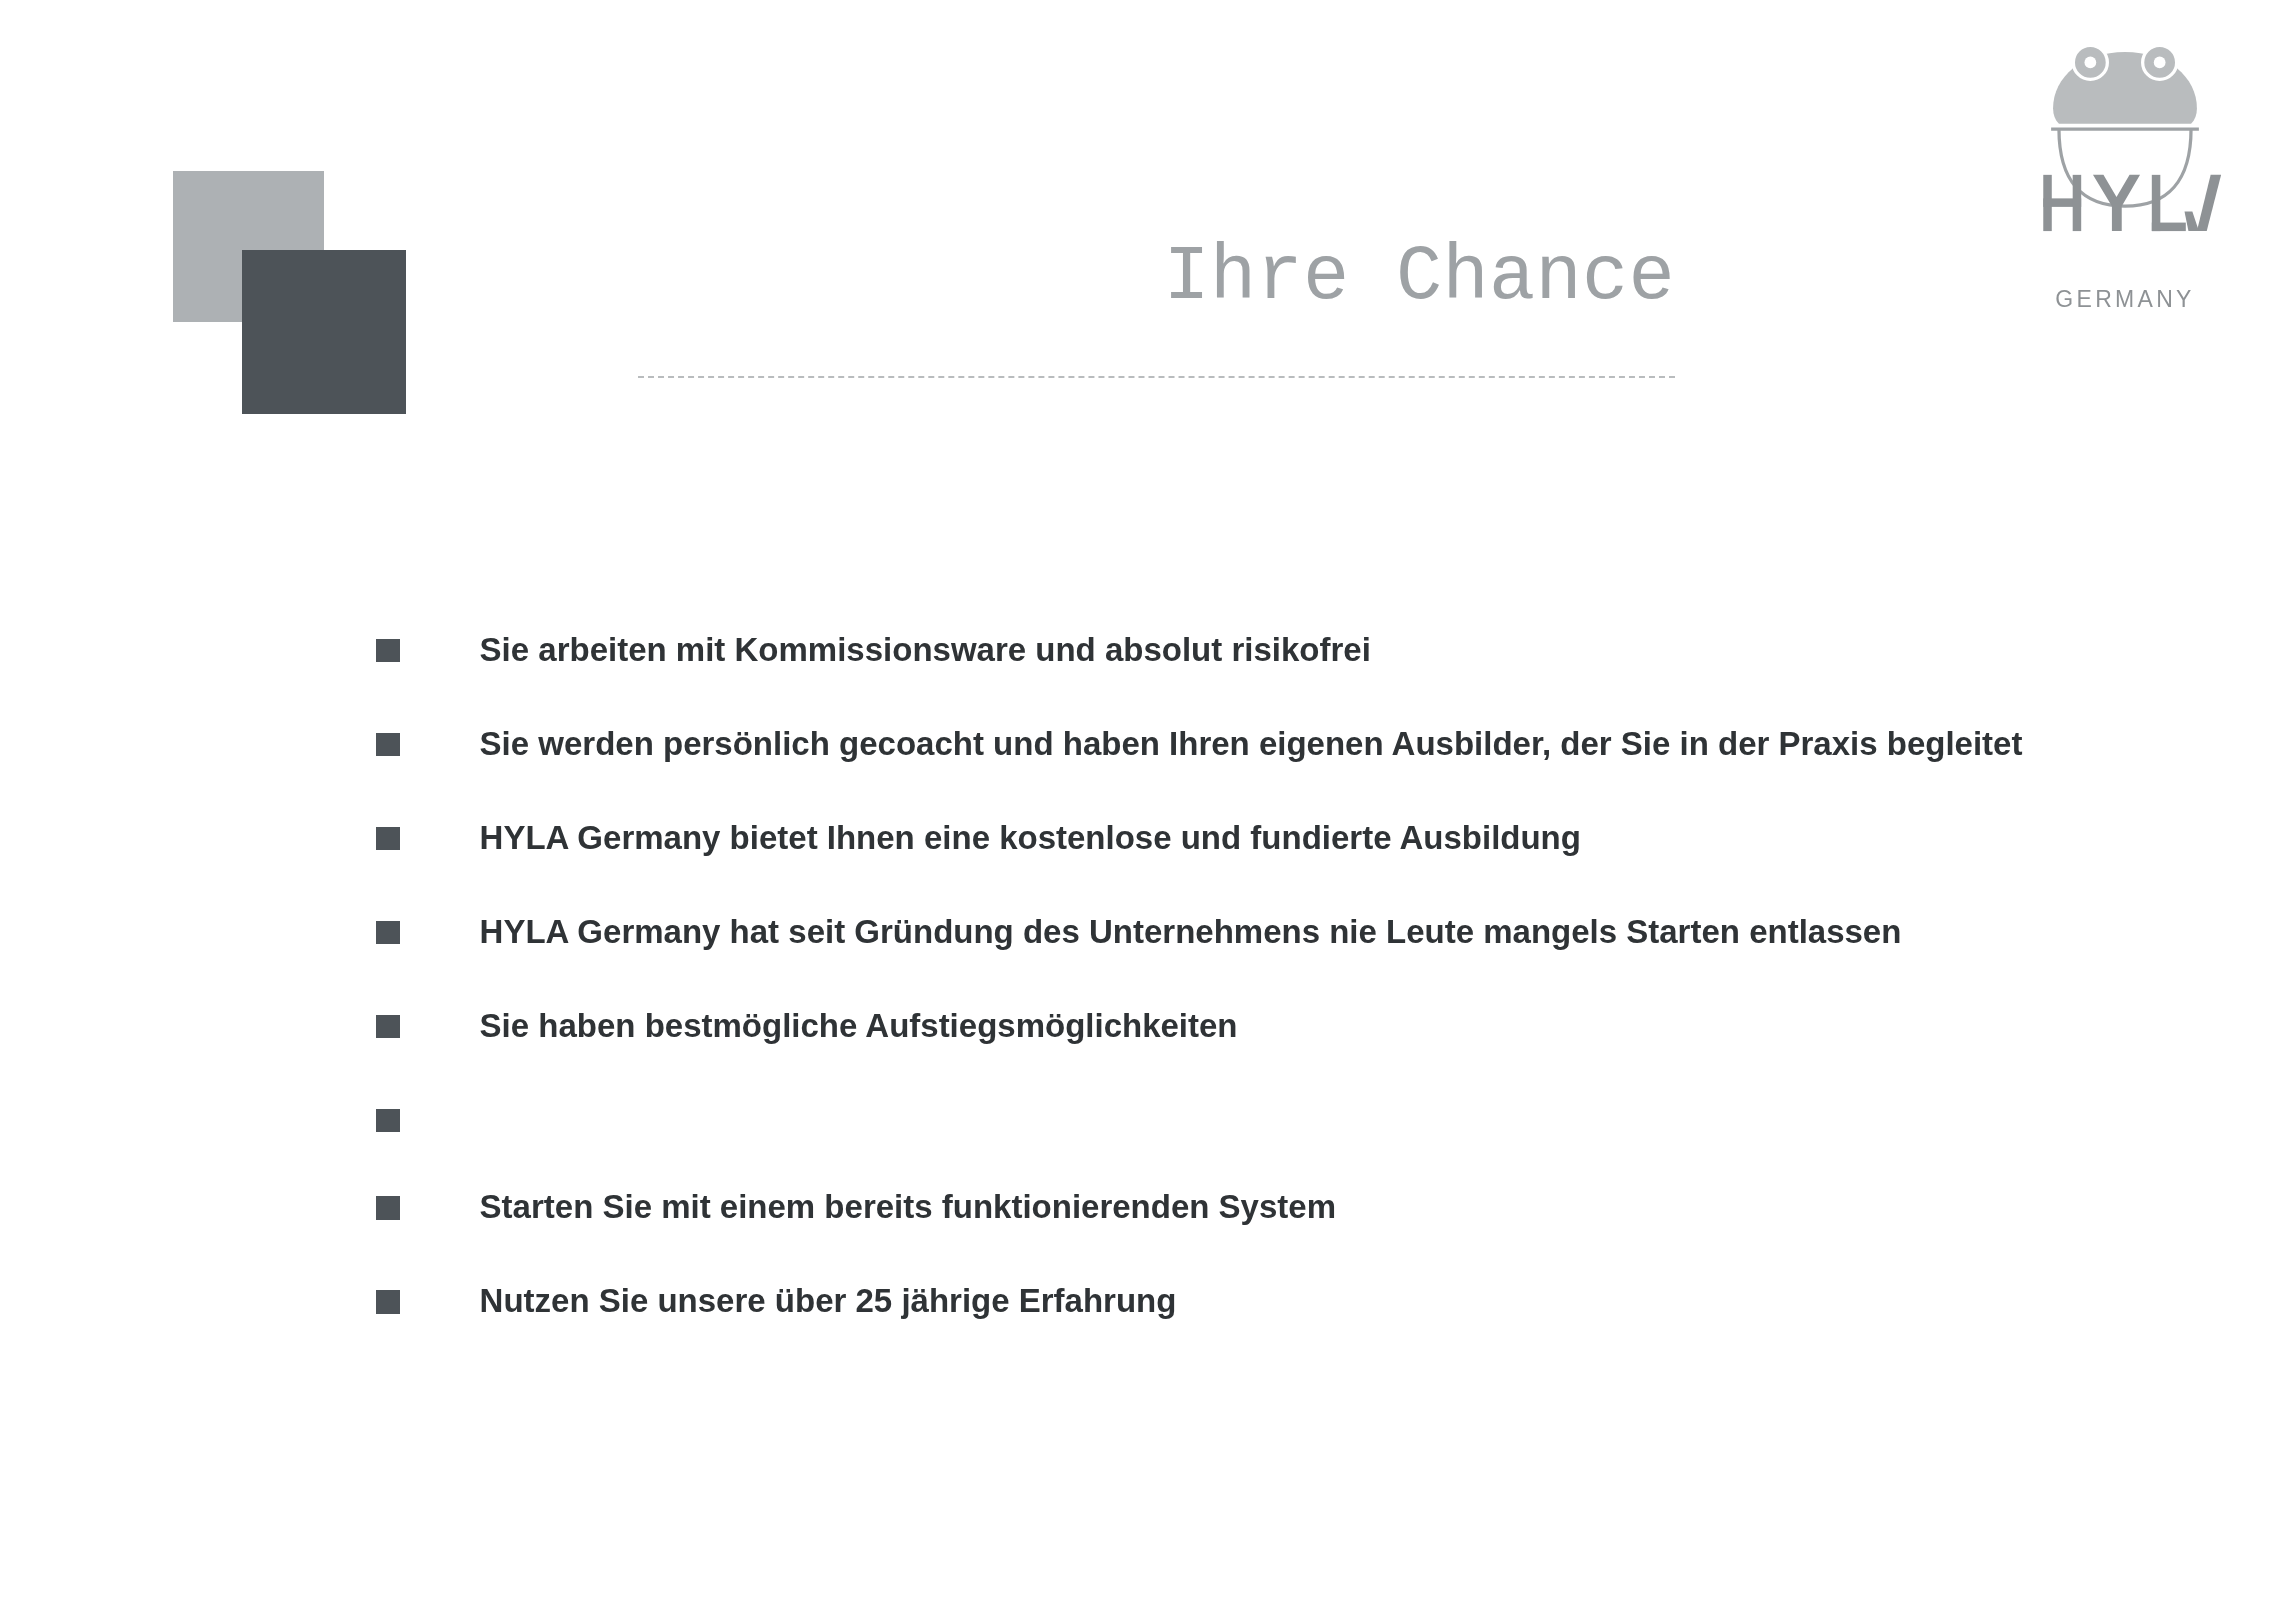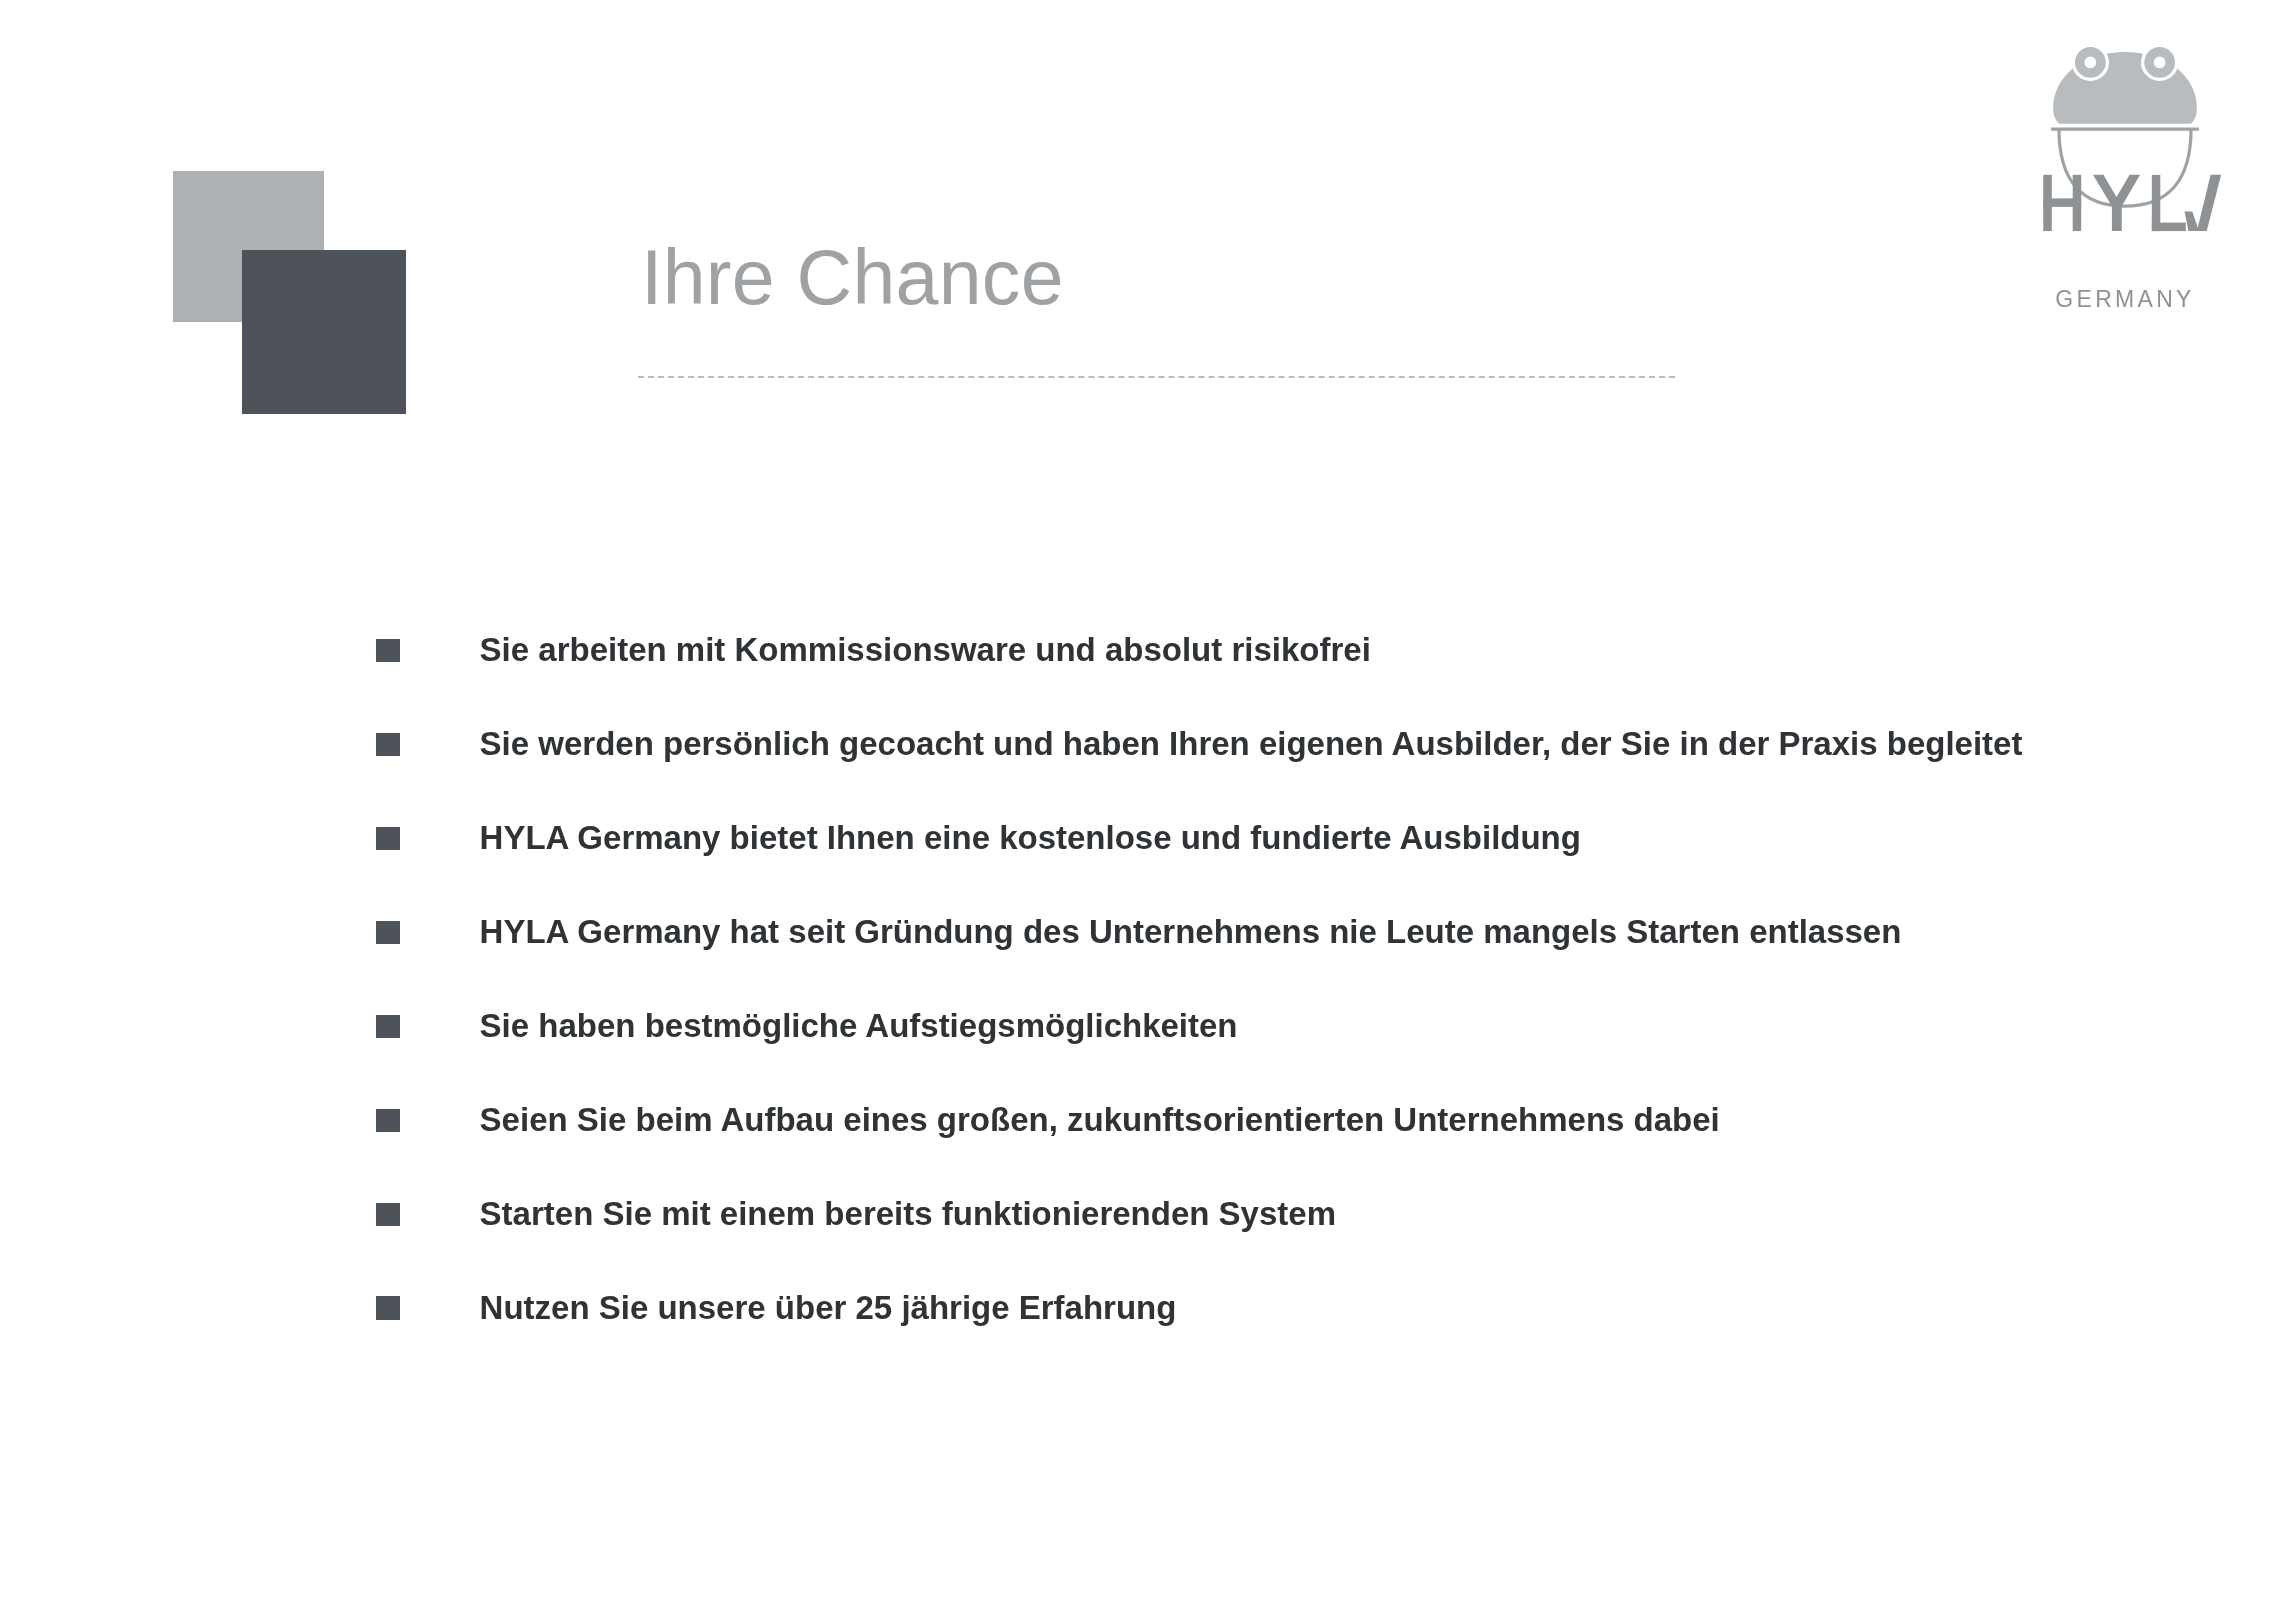--- a/index.html
+++ b/index.html
@@ -32,27 +32,27 @@
     height: 164px;
     background: #4d5358;
   }
 
   
   .title {
     position: absolute;
     left: 641px;
     top: 239px;
     width: 1034px;
-    text-align: left;
+    text-align: right;
     font-size: 77px;
     font-weight: 300;
     color: #9ea2a5;
     letter-spacing: 0.3px;
     line-height: 1;
-    font-family: Liberation Sans, sans-serif;
+    font-family: Liberation Mono, monospace;
   }
   .title-rule {
     position: absolute;
     left: 638px;
     top: 376px;
     width: 1037px;
     height: 0;
     border-top: 2px dashed #b9bcbe;
   }
 
@@ -161,21 +161,20 @@
   <div class="bullet-row">
     <div class="bullet-marker"></div>
     <div class="bullet-text">HYLA Germany hat seit Gründung des Unternehmens nie Leute mangels Starten entlassen</div>
   </div>
   <div class="bullet-row">
     <div class="bullet-marker"></div>
     <div class="bullet-text">Sie haben bestmögliche Aufstiegsmöglichkeiten</div>
   </div>
   <div class="bullet-row">
     <div class="bullet-marker"></div>
-    <div class="bullet-text">Seien Sie beim Aufbau eines großen, zukunftsorientierten Unternehmens dabei</div>
   </div>
   <div class="bullet-row">
     <div class="bullet-marker"></div>
     <div class="bullet-text">Starten Sie mit einem bereits funktionierenden System</div>
   </div>
   <div class="bullet-row">
     <div class="bullet-marker"></div>
     <div class="bullet-text">Nutzen Sie unsere über 25 jährige Erfahrung</div>
   </div>
 </div>

